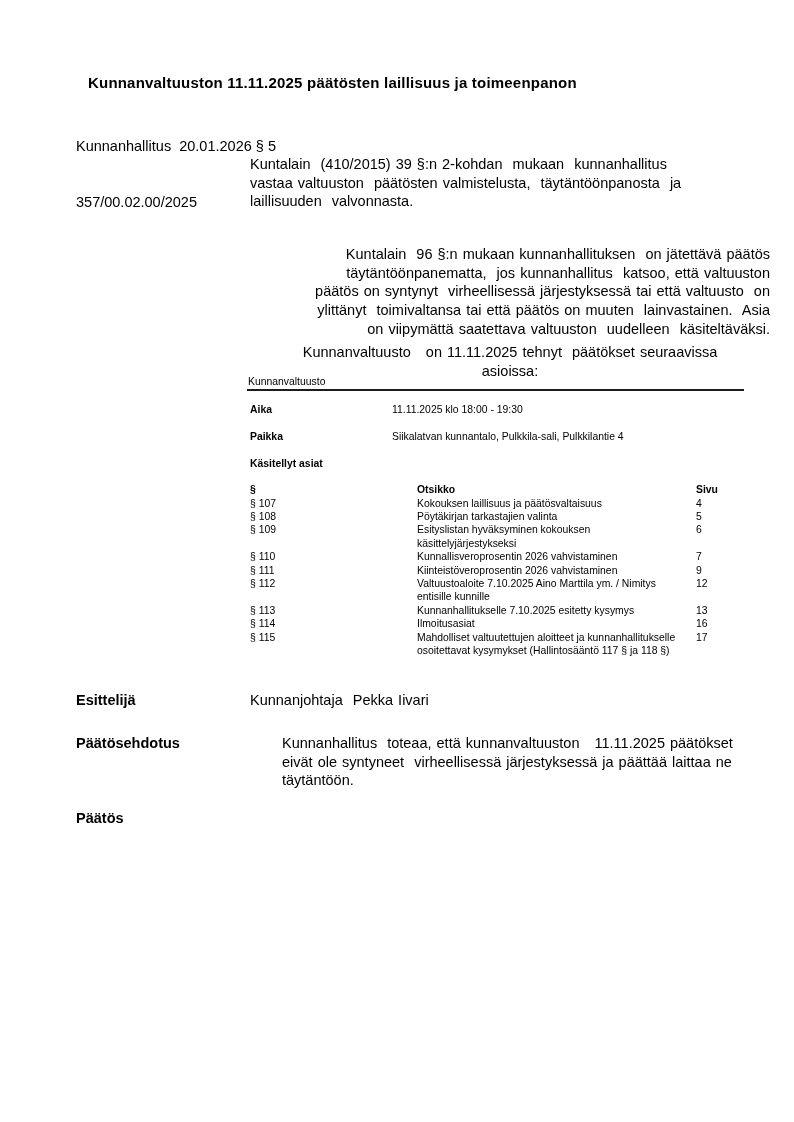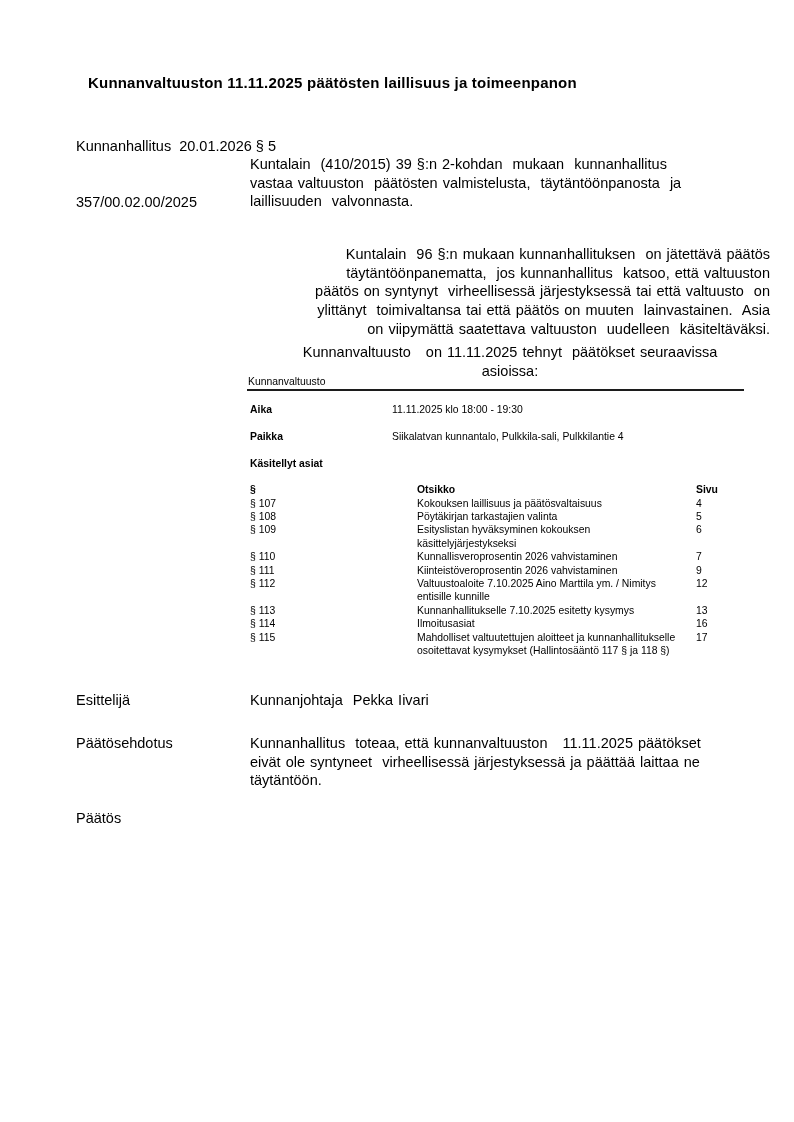--- a/index.html
+++ b/index.html
@@ -92,23 +92,23 @@
   .dec-row {
     position: absolute;
     left: 76px;
     width: 700px;
     display: grid;
     grid-template-columns: 174px 1fr;
     font-size: 14.5px;
     line-height: 18.7px;
   }
   .dec-row-0 { top: 691px; }
-  .dec-row-1 { top: 734px; }
+  .dec-row-1 { top: 734px; gap: 32px; }
   .dec-row-2 { top: 809px; }
-  .dec-label { font-weight: normal; }
+  .dec-label { font-weight: bold; }
   .dec-text {
     white-space: pre-wrap;
     word-spacing: 1px;
   }
 </style>
 </head>
 <body>
 
 <div class="page">
 

